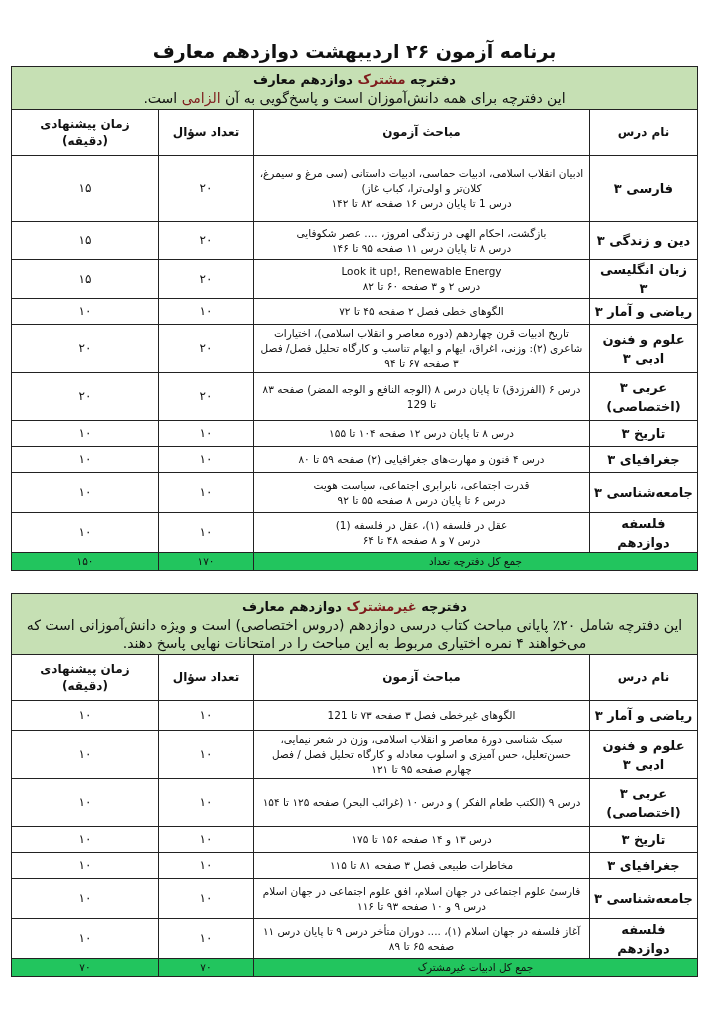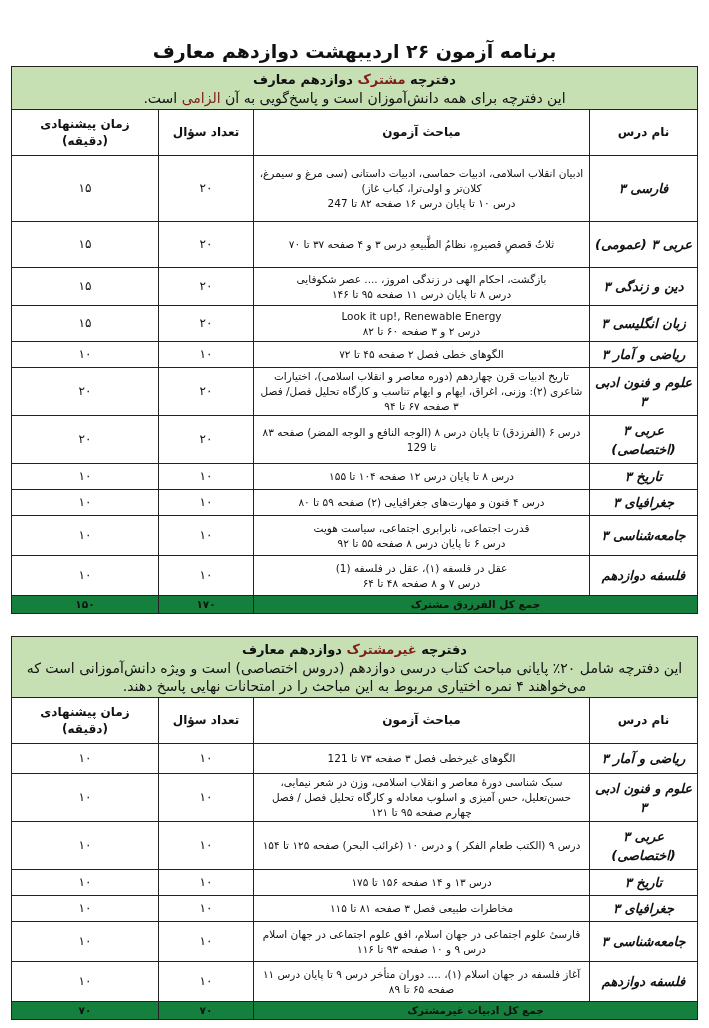--- a/index.html
+++ b/index.html
@@ -18,23 +18,23 @@
   }
   table.exam td, table.exam th {
     border: 1px solid #222; text-align: center; vertical-align: middle;
     font-size: 10.5px; padding: 0 4px; line-height: 15px;
   }
   table.exam th { font-weight: bold; font-size: 12px; line-height: 17px; }
   .banner td { background: #c6e0b4; }
   .banner-title { font-weight: bold; font-size: 13px; line-height: 19px; }
   .banner-desc { font-size: 14px; line-height: 18px; }
   .red { color: #7f1d1d; }
-  .subj { font-weight: bold; font-size: 13px !important; line-height: 19px !important; font-style: italic; }
+  .subj { font-weight: bold; font-size: 13px !important; line-height: 19px !important; }
   .num { font-size: 12px !important; }
-  .total td { background: #15803d; font-weight: bold; font-size: 12px; }
+  .total td { background: #22c55e; font-weight: normal; font-size: 12px; }
   col.c-name { width: 108px; }
   col.c-topic { width: 336px; }
   col.c-count { width: 95px; }
   col.c-time { width: 147px; }
   .gap { height: 22px; }
   .multi { white-space: normal; margin-left: 20px; }
 </style>
 </head>
 <body>
 
@@ -57,29 +57,21 @@
     <tr style="height:46px;">
       <th>نام درس</th>
       <th>مباحث آزمون</th>
       <th>تعداد سؤال</th>
       <th>زمان پیشنهادی (دقیقه)</th>
     </tr>
   <tr style="height: 66px;">
         <td class="subj">فارسی ۳</td>
         <td class="multi">
           <div>ادبیان انقلاب اسلامی، ادبیات حماسی، ادبیات داستانی (سی مرغ و سیمرغ، کلان‌تر و اولی‌ترا، کباب غاز)</div>
-          <div>درس ۱۰ تا پایان درس ۱۶ صفحه ۸۲ تا 247</div>
-        </td>
-        <td class="num">۲۰</td>
-        <td class="num">۱۵</td>
-      </tr>
-      <tr style="height: 46px;">
-        <td class="subj">عربی ۳ (عمومی)</td>
-        <td class="multi">
-          <div>ثلاثُ قصصٍ قصیرهٍ، نظامُ الطَّبیعهِ درس ۳ و ۴ صفحه ۳۷ تا ۷۰</div>
+          <div>درس 1 تا پایان درس ۱۶ صفحه ۸۲ تا ۱۴۲</div>
         </td>
         <td class="num">۲۰</td>
         <td class="num">۱۵</td>
       </tr>
       <tr style="height: 38px;">
         <td class="subj">دین و زندگی ۳</td>
         <td class="multi">
           <div>بازگشت، احکام الهی در زندگی امروز، .... عصر شکوفایی</div>
           <div>درس ۸ تا پایان درس ۱۱ صفحه ۹۵ تا ۱۴۶</div>
         </td>
@@ -147,21 +139,21 @@
       <tr style="height: 40px;">
         <td class="subj">فلسفه دوازدهم</td>
         <td class="multi">
           <div>عقل در فلسفه (۱)، عقل در فلسفه (1)</div>
           <div>درس ۷ و ۸ صفحه ۴۸ تا ۶۴</div>
         </td>
         <td class="num">۱۰</td>
         <td class="num">۱۰</td>
       </tr>
       <tr class="total" style="height: 18px;">
-        <td colspan="2">جمع کل الفرزدق مشترک</td>
+        <td colspan="2">جمع کل دفترچه تعداد</td>
         <td>۱۷۰</td>
         <td>۱۵۰</td>
       </tr>
     </tbody>
 </table>
 
 <div class="gap"></div>
 
 <table class="exam">
   <colgroup>

